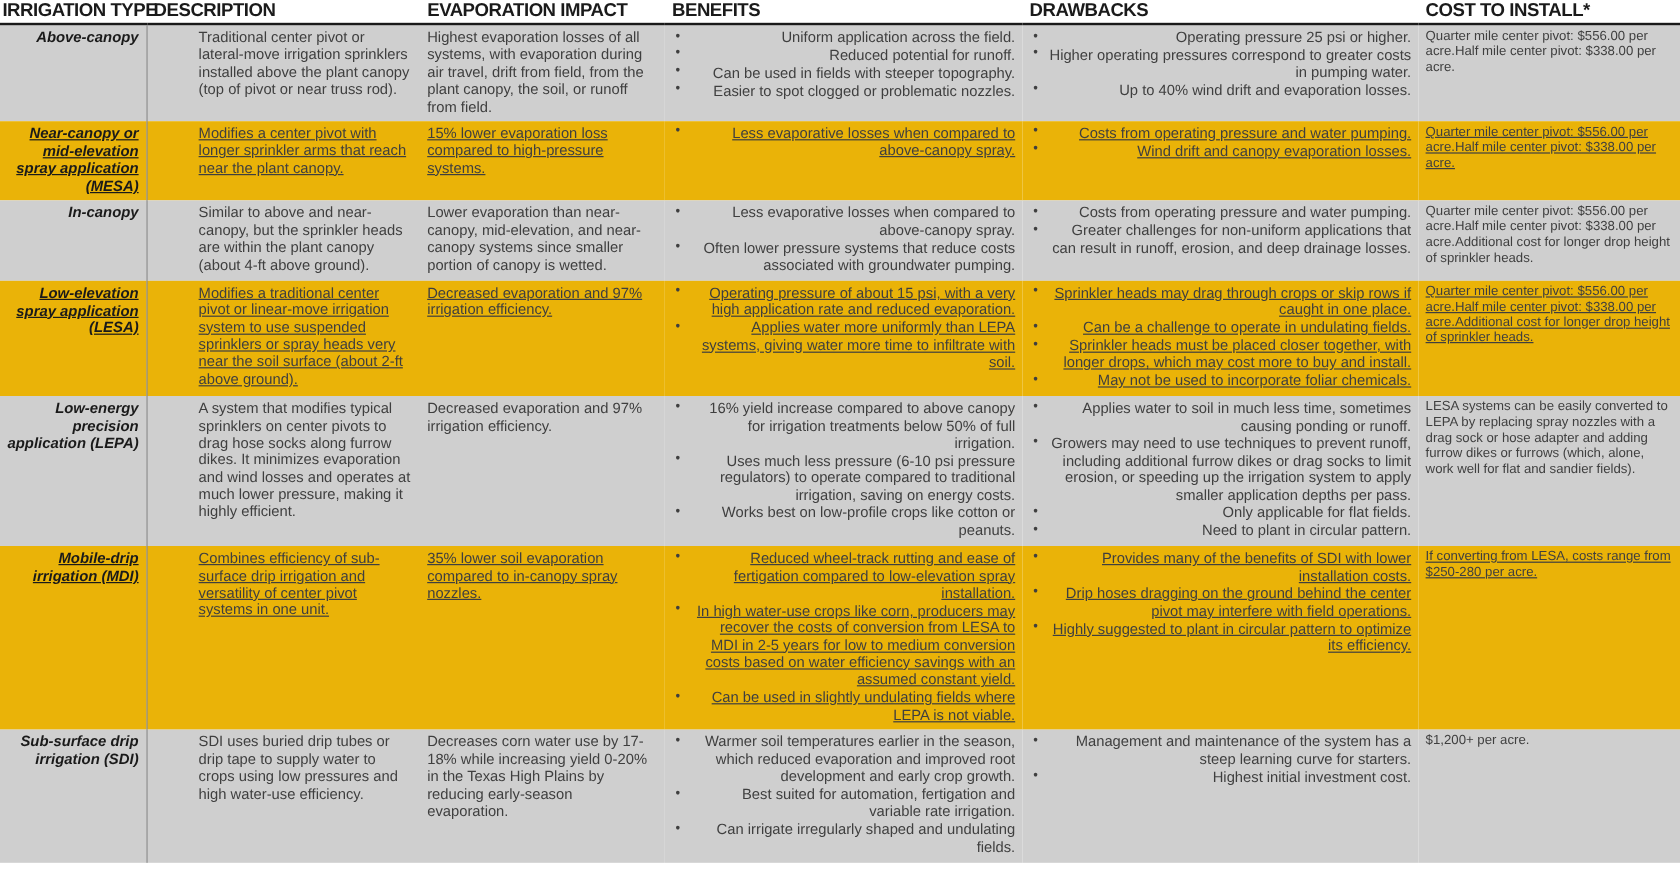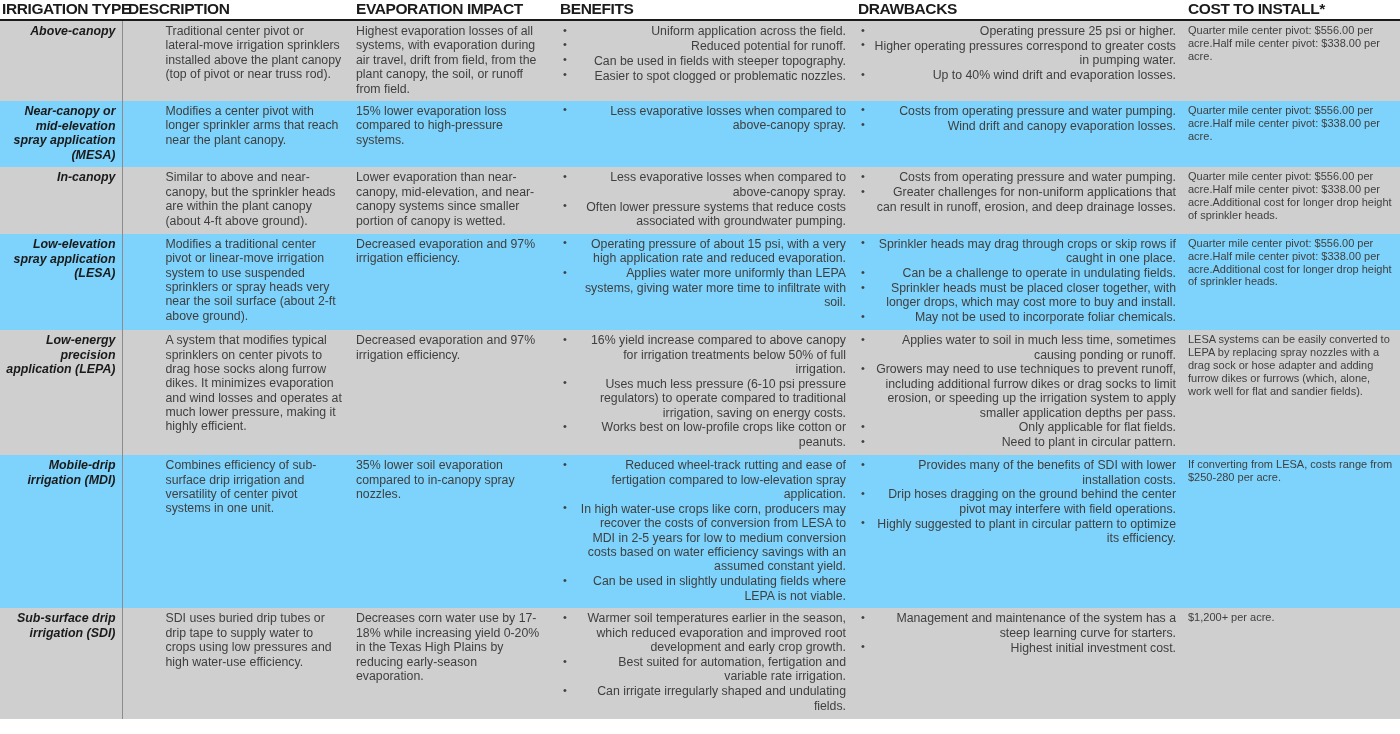--- a/index.html
+++ b/index.html
@@ -50,21 +50,21 @@
 
   tbody td {
     vertical-align: top;
     font-size: 12.3px;
     line-height: 1.17;
     padding: 3px 6px 5px 6px;
     color: #3f3f3f;
     border: 0;
   }
   tbody tr.shade td { background: #cfcfcf; }
-  tbody tr.plain td { background: #7dd3fc; }
+  tbody tr.plain td { background: #eab308; text-decoration: underline; }
 
   td.type {
     text-align: right;
     font-weight: bold;
     font-style: italic;
     color: #1a1a1a;
     font-size: 12.4px;
     padding-right: 6px;
     border-right: 1.5px solid #8c8c8c;
     line-height: 1.18;
@@ -216,21 +216,21 @@
             </ul>
           </td>
           <td class="cost"><span class="line">LESA systems can be easily converted to LEPA by replacing spray nozzles with a drag sock or hose adapter and adding furrow dikes or furrows (which, alone, work well for flat and sandier fields).</span></td>
         </tr>
         <tr class="plain">
           <td class="type">Mobile-drip irrigation (MDI)</td>
           <td class="desc">Combines efficiency of sub-surface drip irrigation and versatility of center pivot systems in one unit.</td>
           <td>35% lower soil evaporation compared to in-canopy spray nozzles.</td>
           <td>
             <ul class="bl">
-              <li>Reduced wheel-track rutting and ease of fertigation compared to low-elevation spray application.</li>
+              <li>Reduced wheel-track rutting and ease of fertigation compared to low-elevation spray installation.</li>
               <li>In high water-use crops like corn, producers may recover the costs of conversion from LESA to MDI in 2-5 years for low to medium conversion costs based on water efficiency savings with an assumed constant yield.</li>
               <li>Can be used in slightly undulating fields where LEPA is not viable.</li>
             </ul>
           </td>
           <td>
             <ul class="bl">
               <li>Provides many of the benefits of SDI with lower installation costs.</li>
               <li>Drip hoses dragging on the ground behind the center pivot may interfere with field operations.</li>
               <li>Highly suggested to plant in circular pattern to optimize its efficiency.</li>
             </ul>

